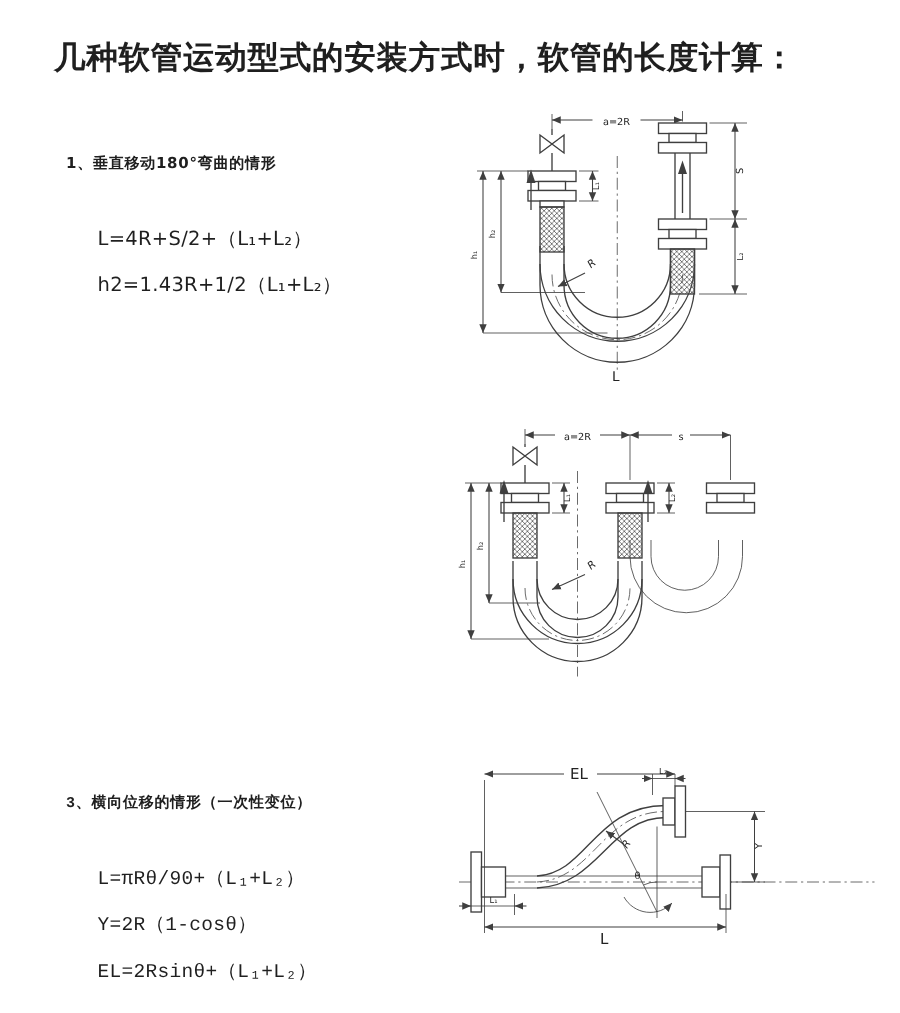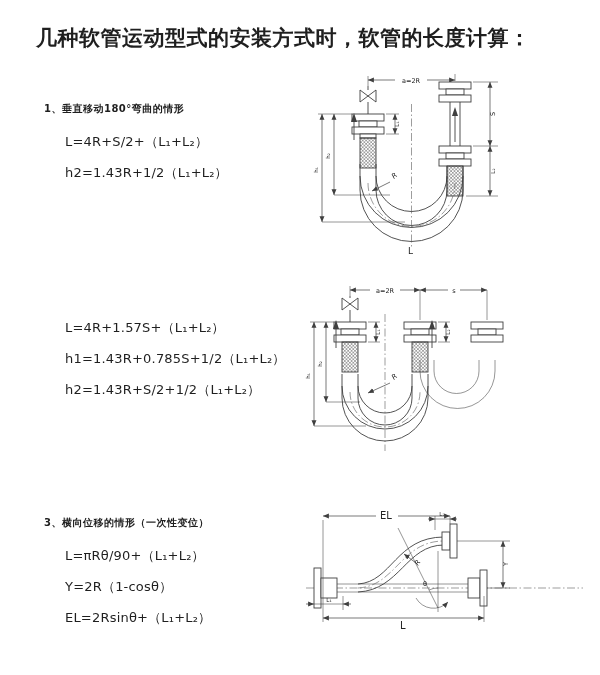--- a/index.html
+++ b/index.html
@@ -6,23 +6,23 @@
   body{
     width:600px;height:675px;position:relative;background:#ffffff;
     font-family:"DejaVu Sans","Liberation Sans",sans-serif;color:#1f1f1f;
     overflow:hidden;
   }
   .title{
     position:absolute;left:36px;top:24px;font-size:21px;font-weight:700;
     letter-spacing:.5px;white-space:nowrap;
   }
   .section{position:absolute;left:44px;}
-  #sec1{top:102px;} #sec2{top:302px;} #sec3{top:516px;}
+  #sec1{top:102px;} #sec2{top:302px;} #sec3{top:528px;font-family:Liberation Mono, monospace;}
   .heading{font-size:10px;font-weight:700;letter-spacing:.5px;white-space:nowrap;}
-  .formulas{margin:10px 0 0 0;padding:0 0 0 21px;list-style:none;}
+  .formulas{margin:28px 0 0 0;padding:0 0 0 21px;list-style:none;}
   .formulas li{height:31px;line-height:31px;font-size:13px;white-space:nowrap;letter-spacing:.2px;}
   .diag{position:absolute;}
   #d1{left:310px;top:64px;width:215px;height:200px;}
   #d2{left:304px;top:276px;width:228px;height:195px;}
   #d3{left:298px;top:496px;width:295px;height:150px;}
   svg .s{stroke:#3f3f3f;stroke-width:.9;fill:none;}
   svg .thin{stroke:#3f3f3f;stroke-width:.55;fill:none;}
   svg .dim{stroke:#3f3f3f;stroke-width:.7;fill:none;}
   svg .cl{stroke:#5a5a5a;stroke-width:.6;fill:none;stroke-dasharray:8 2.5 1.5 2.5;}
   svg .wf{fill:#ffffff;stroke:#3f3f3f;stroke-width:.9;}
@@ -41,25 +41,20 @@
 
 <div class="section" id="sec1">
   <div class="heading">1、垂直移动180°弯曲的情形</div>
   <ul class="formulas">
     <li>L=4R+S/2+（L₁+L₂）</li>
     <li>h2=1.43R+1/2（L₁+L₂）</li>
   </ul>
 </div>
 
 <div class="section" id="sec2">
-  <ul class="formulas">
-    <li>L=4R+1.57S+（L₁+L₂）</li>
-    <li>h1=1.43R+0.785S+1/2（L₁+L₂）</li>
-    <li>h2=1.43R+S/2+1/2（L₁+L₂）</li>
-  </ul>
 </div>
 
 <div class="section" id="sec3">
   <div class="heading">3、横向位移的情形（一次性变位）</div>
   <ul class="formulas">
     <li>L=πRθ/90+（L₁+L₂）</li>
     <li>Y=2R（1-cosθ）</li>
     <li>EL=2Rsinθ+（L₁+L₂）</li>
   </ul>
 </div>

